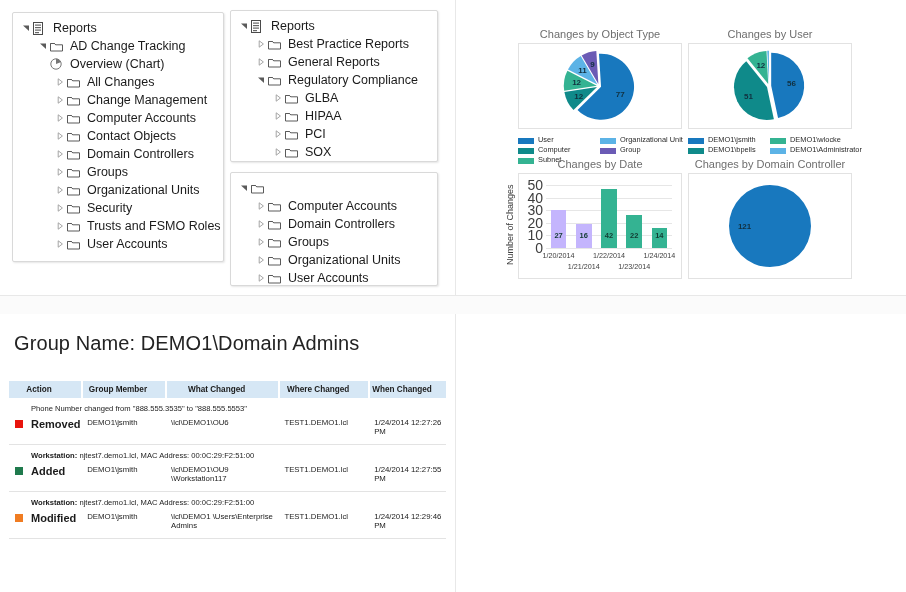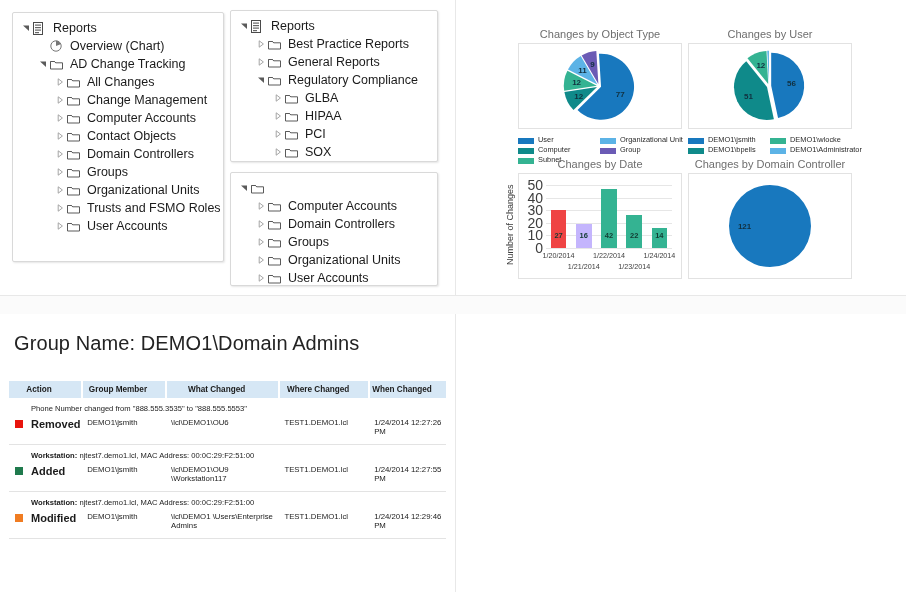--- a/index.html
+++ b/index.html
@@ -181,43 +181,43 @@
           <rect x="0.5" y="0.5" width="9" height="12" fill="#fff" stroke="#4a4a4a"></rect>
           <rect x="2" y="2.5" width="6" height="1.2" fill="#666"></rect>
           <rect x="2" y="5" width="6" height="1.2" fill="#666"></rect>
           <rect x="2" y="7.5" width="6" height="1.2" fill="#666"></rect>
           <rect x="2" y="10" width="4" height="1.2" fill="#666"></rect>
         </svg>
       </span>
       <span class="lbl">Reports</span>
     </div>
     <div class="tnode ind2">
+      <span class="exp open">
+        <svg width="8" height="8" viewBox="0 0 8 8">
+          <path d="M1 1.5 L7 1.5 L7 7 Z" fill="#5a5a5a"></path>
+        </svg>
+      </span>
+      <span class="ico">
+        <svg width="13" height="11" viewBox="0 0 13 11">
+          <path d="M0.5 2.5h4l1.2 1.3h6.8v6.2h-12z" fill="#fff" stroke="#5a5a5a" stroke-width="1"></path>
+          <path d="M0.5 2.5h4l1.2 1.3" fill="none" stroke="#5a5a5a" stroke-width="1"></path>
+        </svg>
+      </span>
+      <span class="lbl">AD Change Tracking</span>
+    </div>
+    <div class="tnode ind2">
       <span class="exp none"></span>
       <span class="ico">
         <svg width="12" height="12" viewBox="0 0 12 12">
           <circle cx="6" cy="6" r="5.2" fill="#fff" stroke="#777"></circle>
           <path d="M6 6 L6 0.8 A5.2 5.2 0 0 1 10.6 4.2 Z" fill="#777"></path>
         </svg>
       </span>
       <span class="lbl">Overview (Chart)</span>
     </div>
-    <div class="tnode ind2">
-      <span class="exp open">
-        <svg width="8" height="8" viewBox="0 0 8 8">
-          <path d="M1 1.5 L7 1.5 L7 7 Z" fill="#5a5a5a"></path>
-        </svg>
-      </span>
-      <span class="ico">
-        <svg width="13" height="11" viewBox="0 0 13 11">
-          <path d="M0.5 2.5h4l1.2 1.3h6.8v6.2h-12z" fill="#fff" stroke="#5a5a5a" stroke-width="1"></path>
-          <path d="M0.5 2.5h4l1.2 1.3" fill="none" stroke="#5a5a5a" stroke-width="1"></path>
-        </svg>
-      </span>
-      <span class="lbl">AD Change Tracking</span>
-    </div>
     <div class="tnode ind3">
       <span class="exp ">
         <svg width="8" height="8" viewBox="0 0 8 8">
           <path d="M2.2 0.8 L6.4 4 L2.2 7.2 Z" fill="none" stroke="#9b9b9b" stroke-width="0.9"></path>
         </svg>
       </span>
       <span class="ico">
         <svg width="13" height="11" viewBox="0 0 13 11">
           <path d="M0.5 2.5h4l1.2 1.3h6.8v6.2h-12z" fill="#fff" stroke="#5a5a5a" stroke-width="1"></path>
           <path d="M0.5 2.5h4l1.2 1.3" fill="none" stroke="#5a5a5a" stroke-width="1"></path>
@@ -301,20 +301,34 @@
           <path d="M2.2 0.8 L6.4 4 L2.2 7.2 Z" fill="none" stroke="#9b9b9b" stroke-width="0.9"></path>
         </svg>
       </span>
       <span class="ico">
         <svg width="13" height="11" viewBox="0 0 13 11">
           <path d="M0.5 2.5h4l1.2 1.3h6.8v6.2h-12z" fill="#fff" stroke="#5a5a5a" stroke-width="1"></path>
           <path d="M0.5 2.5h4l1.2 1.3" fill="none" stroke="#5a5a5a" stroke-width="1"></path>
         </svg>
       </span>
       <span class="lbl">Organizational Units</span>
+    </div>
+    <div class="tnode ind3">
+      <span class="exp ">
+        <svg width="8" height="8" viewBox="0 0 8 8">
+          <path d="M2.2 0.8 L6.4 4 L2.2 7.2 Z" fill="none" stroke="#9b9b9b" stroke-width="0.9"></path>
+        </svg>
+      </span>
+      <span class="ico">
+        <svg width="13" height="11" viewBox="0 0 13 11">
+          <path d="M0.5 2.5h4l1.2 1.3h6.8v6.2h-12z" fill="#fff" stroke="#5a5a5a" stroke-width="1"></path>
+          <path d="M0.5 2.5h4l1.2 1.3" fill="none" stroke="#5a5a5a" stroke-width="1"></path>
+        </svg>
+      </span>
+      <span class="lbl">Security</span>
     </div>
     <div class="tnode ind3">
       <span class="exp ">
         <svg width="8" height="8" viewBox="0 0 8 8">
           <path d="M2.2 0.8 L6.4 4 L2.2 7.2 Z" fill="none" stroke="#9b9b9b" stroke-width="0.9"></path>
         </svg>
       </span>
       <span class="ico">
         <svg width="13" height="11" viewBox="0 0 13 11">
           <path d="M0.5 2.5h4l1.2 1.3h6.8v6.2h-12z" fill="#fff" stroke="#5a5a5a" stroke-width="1"></path>
@@ -631,21 +645,21 @@
           <div class="gridline" style="top: 50.4px;"></div>
           <div class="ytick" style="top: 50.4px;">10</div>
           <div class="gridline" style="top: 37.8px;"></div>
           <div class="ytick" style="top: 37.8px;">20</div>
           <div class="gridline" style="top: 25.2px;"></div>
           <div class="ytick" style="top: 25.2px;">30</div>
           <div class="gridline" style="top: 12.6px;"></div>
           <div class="ytick" style="top: 12.6px;">40</div>
           <div class="gridline" style="top: 0px;"></div>
           <div class="ytick" style="top: 0px;">50</div>
-          <div class="bar" style="left: 4.788px; width: 15.624px; height: 37.8px; background: #ef4444;">
+          <div class="bar" style="left: 4.788px; width: 15.624px; height: 37.8px; background: #c4b5fd;">
             <div class="bar-val" style="top: 20.8px;">27</div>
           </div>
           <div class="bar" style="left: 29.988px; width: 15.624px; height: 23.94px; background: #c4b5fd;">
             <div class="bar-val" style="top: 6.94px;">16</div>
           </div>
           <div class="bar" style="left: 55.188px; width: 15.624px; height: 59.22px; background: rgb(52, 179, 146);">
             <div class="bar-val" style="top: 42.22px;">42</div>
           </div>
           <div class="bar" style="left: 80.388px; width: 15.624px; height: 32.76px; background: rgb(52, 179, 146);">
             <div class="bar-val" style="top: 15.76px;">22</div>

